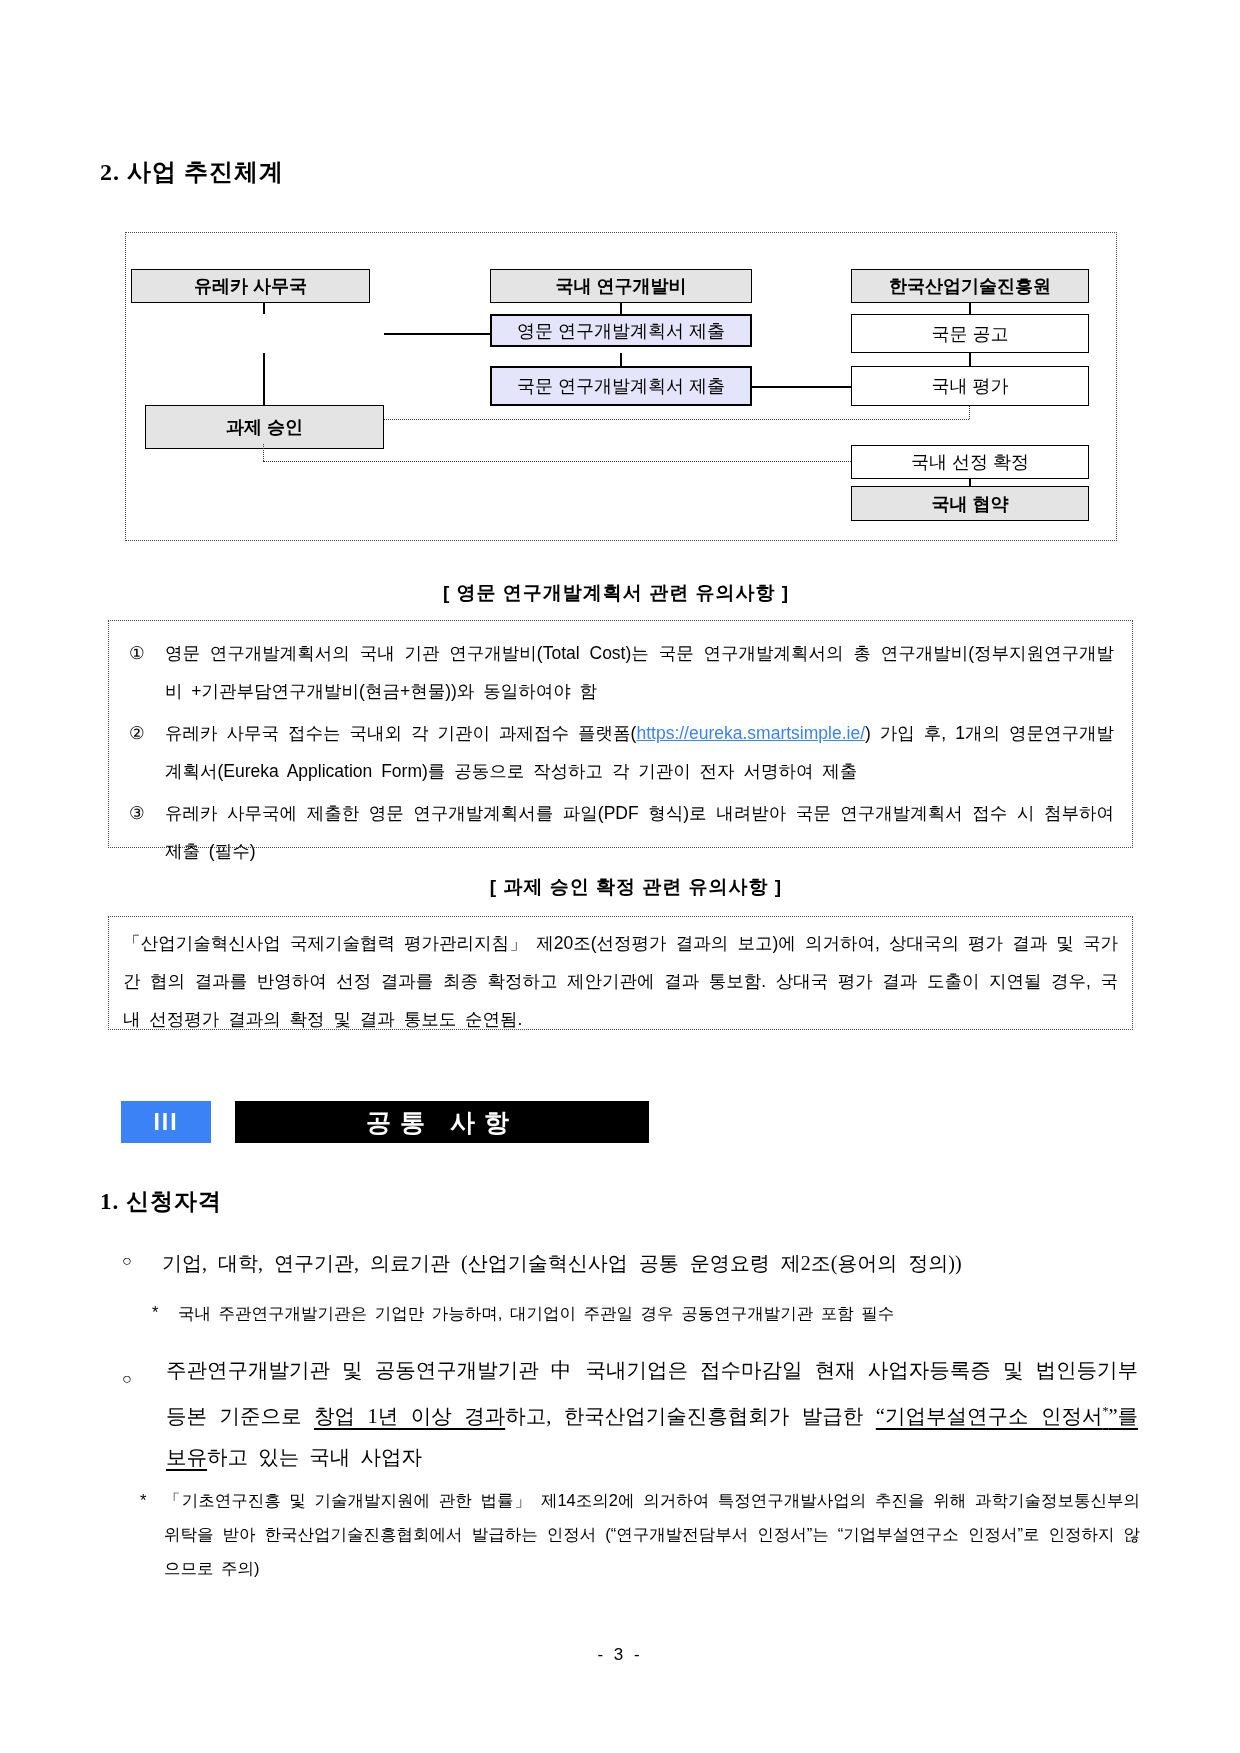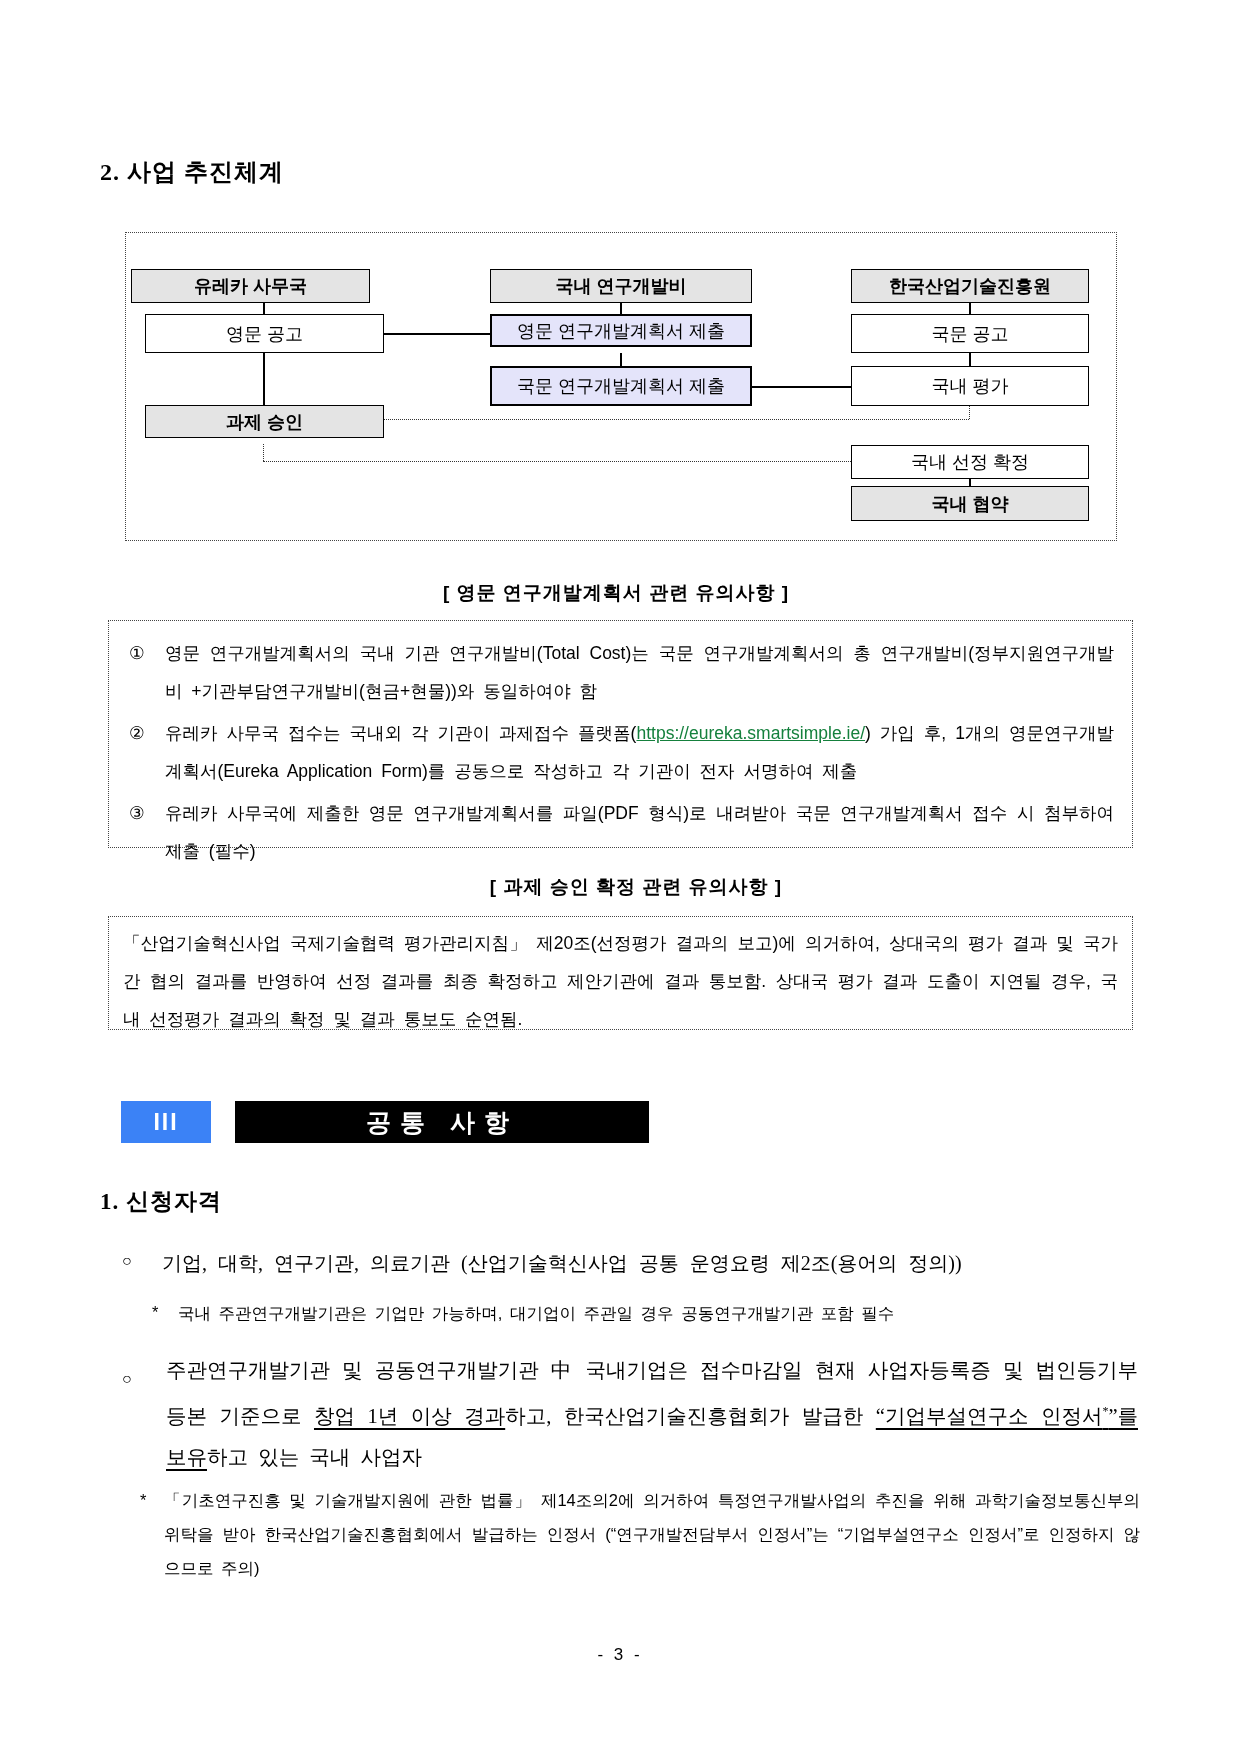--- a/index.html
+++ b/index.html
@@ -41,21 +41,21 @@
     position:absolute; left:0; width:1232px; text-align:center;
     font-size:19px; font-weight:700; letter-spacing:1px;
   }
   .nbox {
     position:absolute; left:108px; width:1025px;
     border:1.5px dotted #444; padding:13px 18px 10px 20px;
     font-size:17.5px; line-height:38px; word-spacing:4px; text-align:justify;
   }
   .nitem { position:relative; padding-left:36px; margin-bottom:4px; }
   .nno   { position:absolute; left:0; top:0; }
-  .link  { color:#15803d; text-decoration:underline; cursor:pointer; }
+  .link  { color:#3b82f6; text-decoration:underline; cursor:pointer; }
   
   .banner { position:absolute; left:121px; top:1101px; height:42px; }
   .banner .roman {
     position:absolute; left:0; top:0; width:90px; height:42px; background:#3b82f6;
     color:#fff; display:flex; align-items:center; justify-content:center;
     font-size:23px; font-weight:700; letter-spacing:2px;
   }
   .banner .btitle {
     position:absolute; left:114px; top:0; width:414px; height:42px; background:#000;
     color:#fff; display:flex; align-items:center; justify-content:center;
@@ -97,28 +97,27 @@
 <div class="page">
 
   <div class="h-main">2. 사업 추진체계</div>
 
   <div class="flowchart">
 
     <div class="fbox gray bold" style="left:5px;top:36px;width:239px;height:34px;">유레카 사무국</div>
     <div class="fbox gray bold" style="left:364px;top:36px;width:262px;height:34px;">국내 연구개발비</div>
     <div class="fbox gray bold" style="left:725px;top:36px;width:238px;height:34px;">한국산업기술진흥원</div>
 
-    <div class="fbox" style="left:19px;top:81px;width:239px;height:39px;">영문 공고</div>
     <div class="fbox blue" style="left:364px;top:81px;width:262px;height:33px;">영문 연구개발계획서 제출</div>
     <div class="fbox" style="left:725px;top:81px;width:238px;height:39px;">국문 공고</div>
 
     <div class="fbox blue" style="left:364px;top:133px;width:262px;height:40px;">국문 연구개발계획서 제출</div>
     <div class="fbox" style="left:725px;top:133px;width:238px;height:40px;">국내 평가</div>
 
-    <div class="fbox gray bold" style="left:19px;top:172px;width:239px;height:33px;text-align:center;">과제 승인</div>
+    <div class="fbox gray bold" style="left:19px;top:172px;width:239px;height:44px;text-align:center;">과제 승인</div>
     <div class="fbox" style="left:725px;top:212px;width:238px;height:34px;">국내 선정 확정</div>
     <div class="fbox gray bold" style="left:725px;top:253px;width:238px;height:35px;">국내 협약</div>
 
     <div class="vline" style="left:137px;top:70px;height:11px;"></div>
     <div class="vline" style="left:137px;top:120px;height:52px;"></div>
     <div class="hline" style="left:258px;top:100px;width:106px;"></div>
     <div class="vline" style="left:494px;top:70px;height:11px;"></div>
     <div class="vline" style="left:494px;top:120px;height:13px;"></div>
     <div class="hline" style="left:626px;top:153px;width:99px;"></div>
     <div class="vline" style="left:843px;top:70px;height:11px;"></div>

